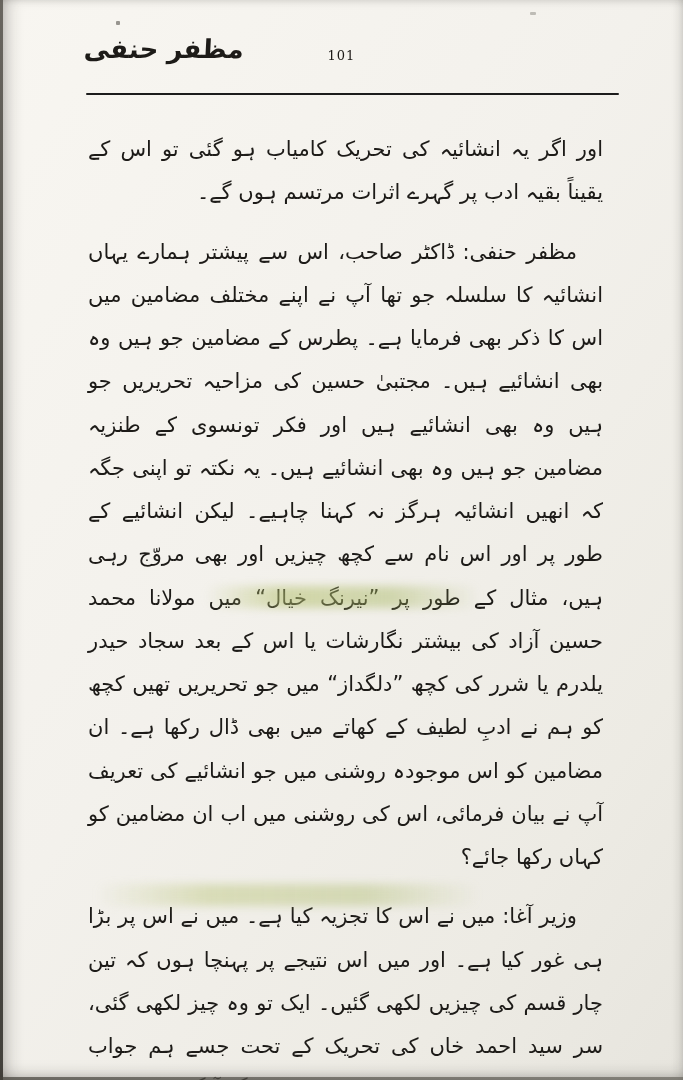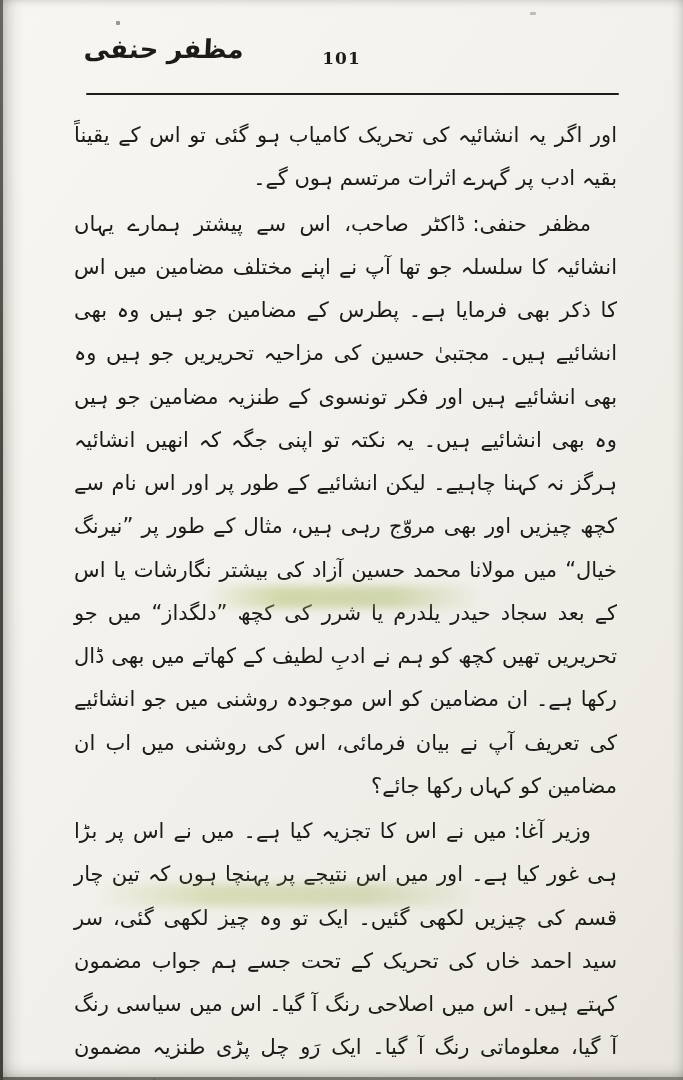--- a/index.html
+++ b/index.html
@@ -46,41 +46,40 @@
     font-size: 26px;
     font-weight: bold;
     transform: skewX(-3deg);
     letter-spacing: -1px;
   }
   .page-number {
     position: absolute;
     left: 0; right: 0; top: 48px;
     text-align: center;
     font-family: "DejaVu Serif", serif;
-    font-size: 17px;
+    font-size: 13px;
     letter-spacing: 1px;
-    font-weight: bold;
   }
   .header-rule {
     position: absolute;
     left: 86px; right: 64px; top: 93px;
     height: 2px;
     background: #1c1c1c;
     border-radius: 1px;
   }
 
   .page-body {
     direction: rtl;
     padding: 16px 64px 0 72px;
     font-size: 21px;
     line-height: 2.06;
     text-align: justify;
     text-justify: inter-word;
   }
-  .para { margin: 2px; }
+  .para { margin: 16px; }
   .para.dialogue { text-indent: 26px; }
   .speaker { margin-left: 7px; }
 
   
   .ghost {
     position: absolute;
     height: 22px;
     border-radius: 11px;
     filter: blur(4px);
     pointer-events: none;

